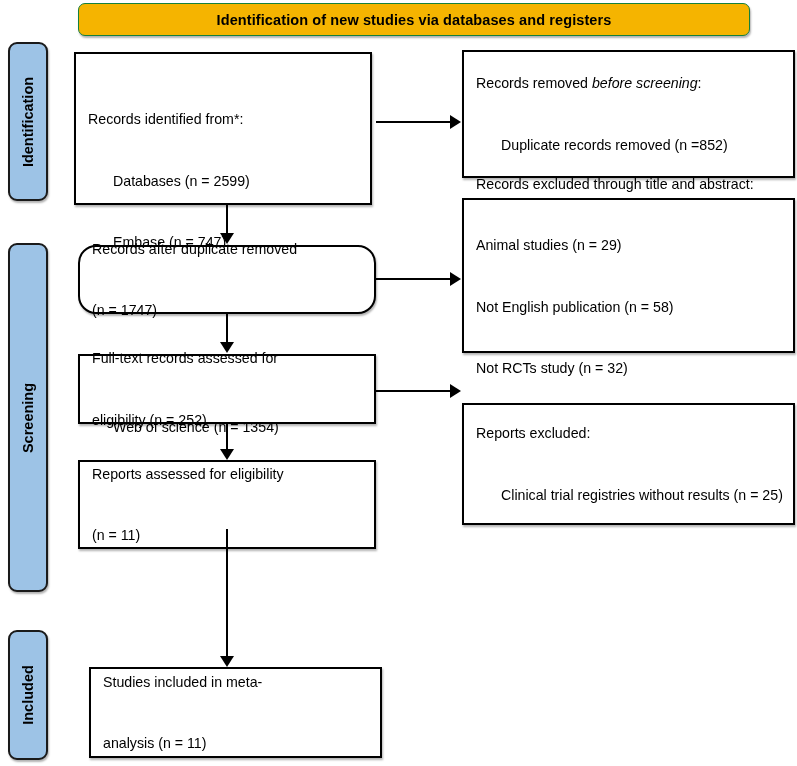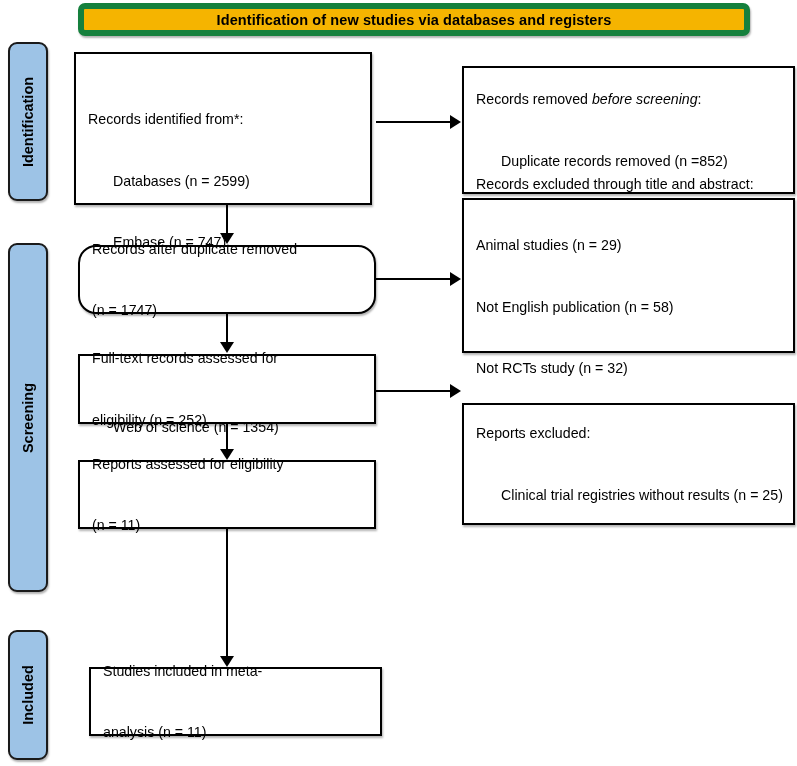--- a/index.html
+++ b/index.html
@@ -20,21 +20,21 @@
   }
 
   
   .header-banner {
     position: absolute;
     left: 78px;
     top: 3px;
     width: 672px;
     height: 33px;
     background: #f5b400;
-    border: 6px solid #15803d;
+    border: 1px solid #15803d;
     border-radius: 7px;
     box-sizing: border-box;
     display: flex;
     align-items: center;
     justify-content: center;
     box-shadow: 1px 2px 2px rgba(0,0,0,0.30);
   }
   .header-banner .title {
     font-size: 14.5px;
     font-weight: bold;
@@ -89,25 +89,25 @@
   .ptext.vtop    { top: 14px; }
   .ptext.vmid    { top: 50%; transform: translateY(-50%); }
 
   .indent { display: inline-block; width: 25px; }
   .ital { font-style: italic; }
 
   
   #box-identified        { left: 74px;  top: 52px;  width: 298px; height: 153px; }
   #box-after-duplicate   { left: 78px;  top: 245px; width: 298px; height: 69px; border-radius: 18px;  }
   #box-fulltext          { left: 78px;  top: 354px; width: 298px; height: 70px;  }
-  #box-reports-elig      { left: 78px;  top: 460px; width: 298px; height: 69px;  }
-  #box-included-studies  { left: 89px;  top: 667px; width: 293px; height: 69px; padding-left: 44px;  }
-
-  
-  #box-removed           { left: 462px; top: 66px;  width: 333px; height: 128px; }
+  #box-reports-elig      { left: 78px;  top: 460px; width: 298px; height: 89px;  }
+  #box-included-studies  { left: 89px;  top: 667px; width: 293px; height: 91px; padding-left: 44px;  }
+
+  
+  #box-removed           { left: 462px; top: 50px;  width: 333px; height: 128px; }
   #box-excluded-title    { left: 462px; top: 198px; width: 333px; height: 155px; }
   #box-reports-excluded  { left: 462px; top: 367px; width: 333px; height: 122px; margin-top: 36px; }
 
   
   .vline {
     position: absolute;
     width: 2px;
     background: #000000;
   }
   .hline {

